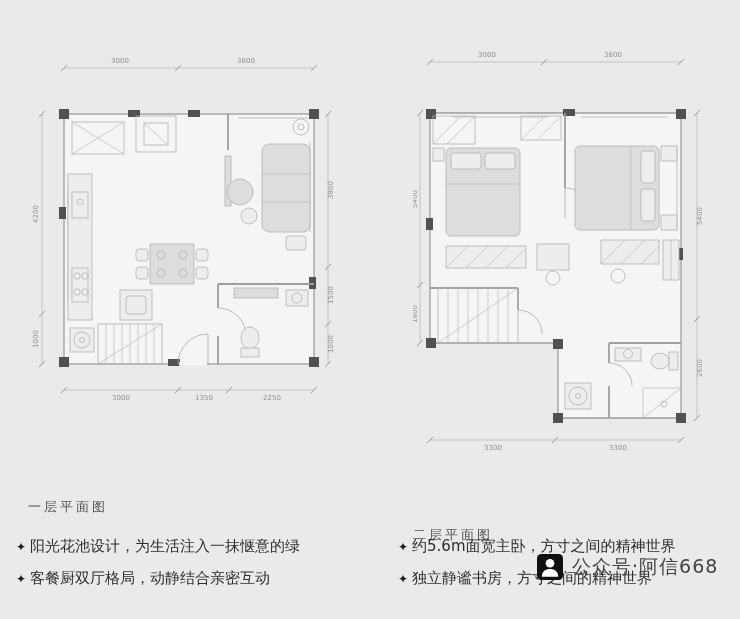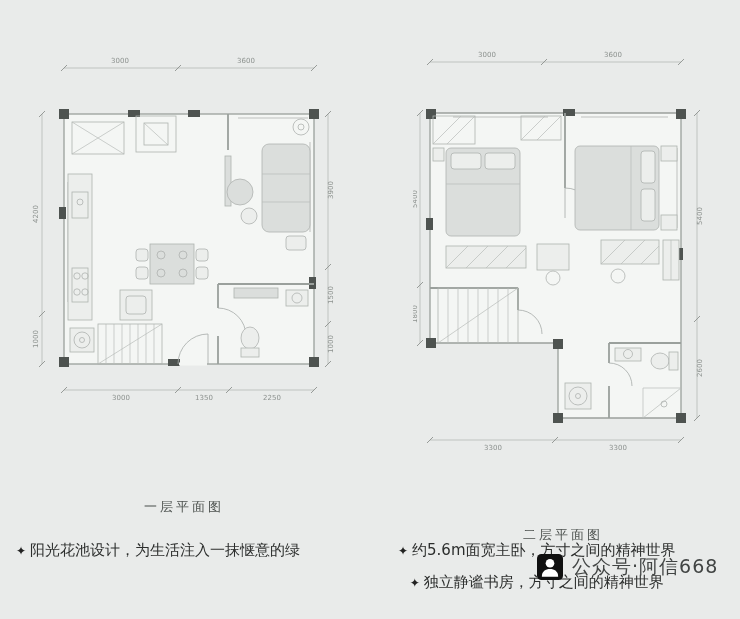--- a/index.html
+++ b/index.html
@@ -7,26 +7,26 @@
   body {
     background:#e9ebea;
     font-family:"DejaVu Sans","Liberation Sans",sans-serif;
     position:relative; overflow:hidden;
   }
   .page { position:absolute; inset:0; background:#e9ebea; }
   .plan { position:absolute; }
   .plan svg { display:block; }
 
   .caption {
-    position:absolute; text-align:center;
+    position:absolute; 
     font-size:13px; color:#4d524f; letter-spacing:3px;
   }
 
   .features { position:absolute; font-size:15px; color:#2c2e2d; }
-  .feature { height:32px; line-height:36px; white-space:nowrap;text-align:center; }
+  .feature { height:32px; line-height:28px; white-space:nowrap; }
   .marker { font-size:12px; margin-right:4px; color:#222; }
 
   .watermark { position:absolute; display:flex; align-items:center; gap:9px; }
   .watermark-text { font-size:19px; color:#424544; letter-spacing:1px; }
 
   
   .dimline { stroke:#a4a9a6; stroke-width:0.6; fill:none; }
   .tick    { stroke:#8d928f; stroke-width:0.9; }
   .dimtext { fill:#8d928f; font-size:7px; }
   .floor   { fill:#f4f6f4; stroke:#9aa09c; stroke-width:1.3; }
@@ -365,20 +365,23 @@
     </svg>
   </div>
 
   <div class="caption" style="left:28px; top:498px; width:312px;">一层平面图</div>
   <div class="caption" style="left:413px; top:526px; width:300px;">二层平面图</div>
 
   <div class="features" style="left:16px; top:532px;">
     <div class="feature">
       <span class="marker">✦</span><span>阳光花池设计，为生活注入一抹惬意的绿</span>
     </div>
+    <div class="feature">
+      <span class="marker">✦</span><span>客餐厨双厅格局，动静结合亲密互动</span>
+    </div>
   </div>
 
   <div class="features" style="left:398px; top:532px;">
     <div class="feature">
       <span class="marker">✦</span><span>约5.6m面宽主卧，方寸之间的精神世界</span>
     </div>
     <div class="feature">
       <span class="marker">✦</span><span>独立静谧书房，方寸之间的精神世界</span>
     </div>
   </div>

